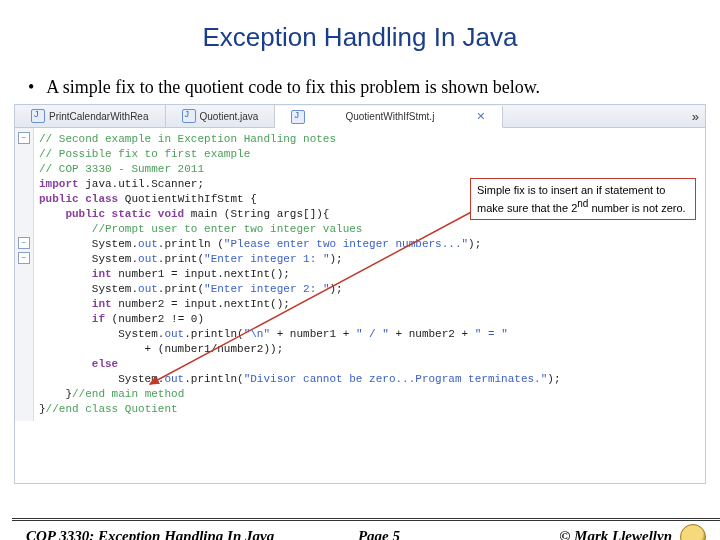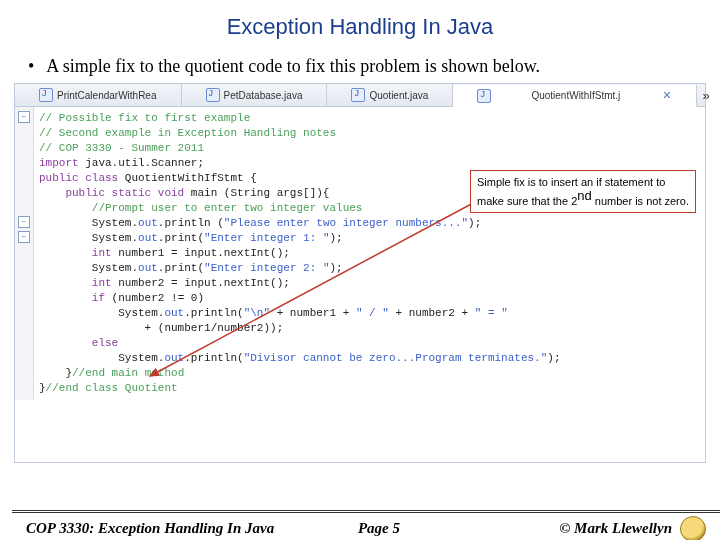--- a/index.html
+++ b/index.html
@@ -13,25 +13,25 @@
     overflow: hidden;
   }
   .slide {
     width: 720px;
     height: 540px;
     position: relative;
     box-sizing: border-box;
   }
   .title {
     text-align: center;
-    font-size: 22px;
+    font-size: 26px;
     color: #1a3e8c;
     font-weight: normal;
     padding-top: 10px;
-    margin: 4px;
+    margin: 12px;
   }
   .bullet-row {
     display: flex;
     align-items: flex-start;
     padding: 12px 20px 6px 28px;
     font-family: "Times New Roman", serif;
     font-size: 18px;
     color: #000;
   }
   .bullet-dot {
@@ -52,21 +52,21 @@
     display: flex;
     align-items: center;
     font-size: 10px;
     color: #333;
     position: relative;
   }
   .tab {
     display: flex;
     align-items: center;
     gap: 4px;
-    padding: 0 24px;
+    padding: 0 16px;
     height: 22px;
     border-right: 1px solid #c8ccd4;
     box-sizing: border-box;
   }
   .tab.active {
     background: #fff;
     border-bottom: 1px solid #fff;
     position: relative;
     top: 1px;
     gap: 40px;
@@ -125,37 +125,37 @@
     height: 10px;
     border: 1px solid #8aa0c4;
     background: #fff;
     font-size: 8px;
     text-align: center;
     line-height: 9px;
     color: #5b79b0;
   }
   .code-line { white-space: pre; }
   .c-comment { color: #4aa05a; }
-  .c-key { color: #8a3f9e; font-weight: normal; }
+  .c-key { color: #8a3f9e; font-weight: bold; }
   .c-str { color: #3a5fc8; }
   .c-black { color: #222; }
   .callout-box {
     position: absolute;
     right: 24px;
     top: 166px;
     width: 212px;
     background: #fff;
     border: 1.5px solid #c0392b;
     padding: 4px 6px;
     font-size: 11px;
     line-height: 14px;
     font-family: Arial, sans-serif;
     color: #000;
   }
-  .callout-box sup { font-size: 13px; margin-top: 11px; }
+  .callout-box sup { font-size: 10px; margin-top: 11px; }
   .arrow-svg {
     position: absolute;
     left: 140px;
     top: 172px;
     pointer-events: none;
   }
   .footer {
     position: absolute;
     bottom: 0;
     left: 12px;
@@ -205,42 +205,38 @@
   </div>
 
   <div class="ide-pane">
     <div class="tab-bar">
       <div class="tab">
         <span class="java-icon"></span>
         <span>PrintCalendarWithRea</span>
       </div>
       <div class="tab">
         <span class="java-icon"></span>
-        <span>PetDatabase.java</span>
-      </div>
-      <div class="tab">
-        <span class="java-icon"></span>
         <span>Quotient.java</span>
       </div>
       <div class="tab active">
         <span class="java-icon"></span>
         <span>QuotientWithIfStmt.j</span>
         <span class="tab-close">✕</span>
       </div>
       <div class="tab-overflow">»</div>
     </div>
 
     <div class="code-area">
       <div class="gutter">
         <div class="gutter-mark" style="top:4px;">−</div>
         <div class="gutter-mark" style="top:109px;">−</div>
         <div class="gutter-mark" style="top:124px;">−</div>
       </div>
+      <div class="code-line c-comment">// Second example in Exception Handling notes</div>
       <div class="code-line c-comment">// Possible fix to first example</div>
-      <div class="code-line c-comment">// Second example in Exception Handling notes</div>
       <div class="code-line c-comment">// COP 3330 - Summer 2011</div>
       <div class="code-line"></div>
       <div class="code-line"><span class="c-key">import</span><span class="c-black"> java.util.Scanner;</span></div>
       <div class="code-line"></div>
       <div class="code-line"><span class="c-key">public class</span><span class="c-black"> QuotientWithIfStmt {</span></div>
       <div class="code-line"><span class="c-key">    public static void</span><span class="c-black"> main (String args[]){</span></div>
       <div class="code-line c-comment">        //Prompt user to enter two integer values</div>
       <div class="code-line"><span class="c-black">        System.</span><span class="c-str">out</span><span class="c-black">.println (</span><span class="c-str">"Please enter two integer numbers..."</span><span class="c-black">);</span></div>
       <div class="code-line"><span class="c-black">        System.</span><span class="c-str">out</span><span class="c-black">.print(</span><span class="c-str">"Enter integer 1: "</span><span class="c-black">);</span></div>
       <div class="code-line"><span class="c-key">        int</span><span class="c-black"> number1 = input.nextInt();</span></div>

